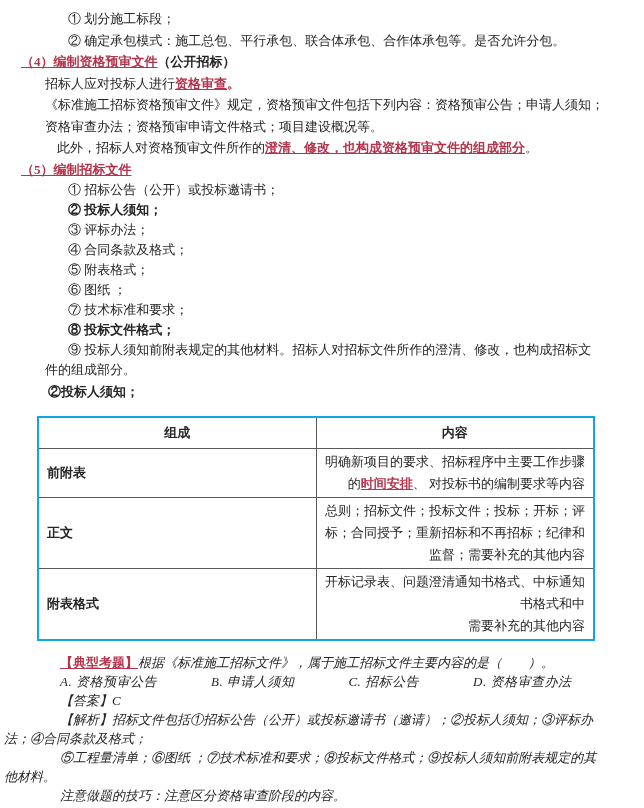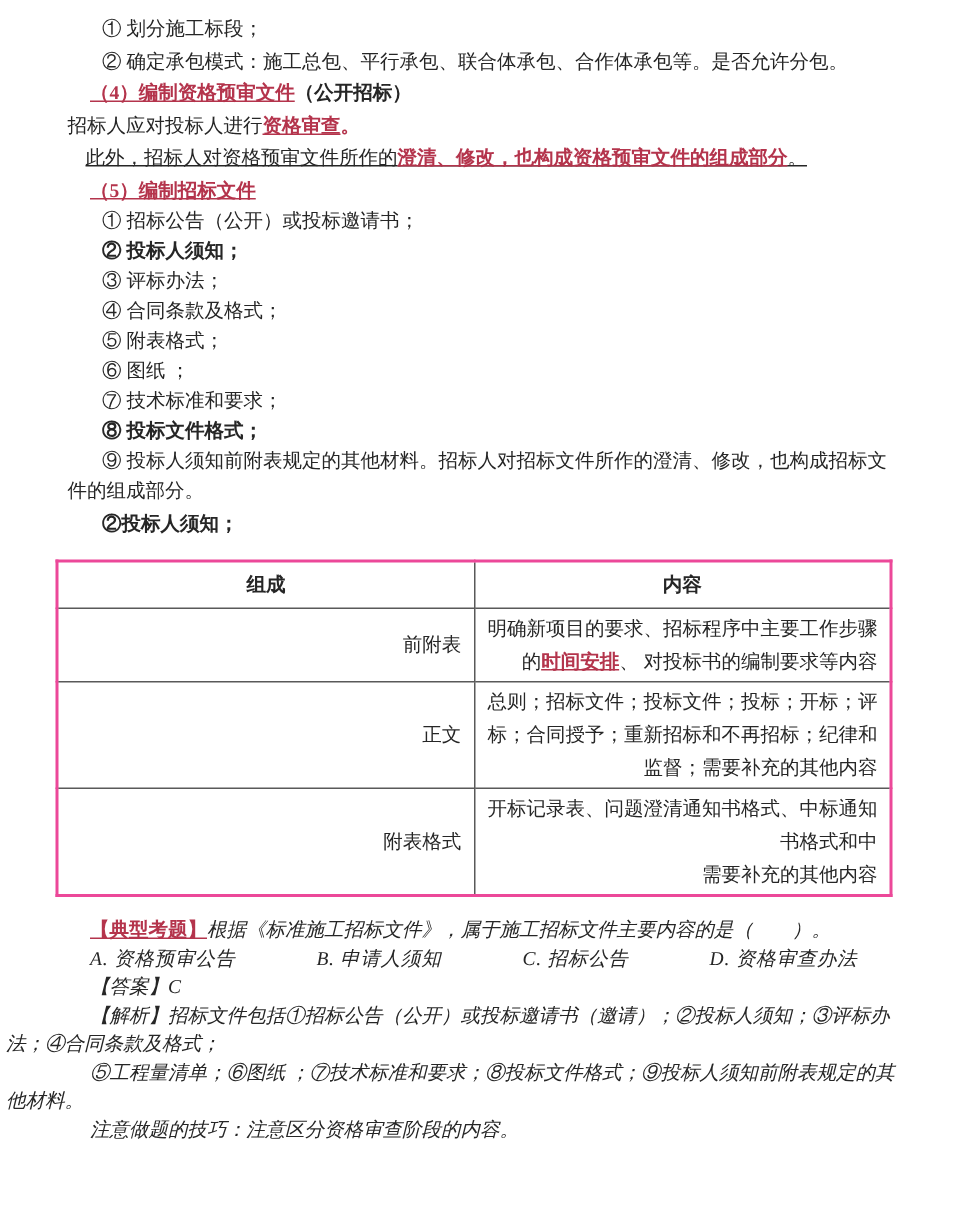--- a/index.html
+++ b/index.html
@@ -6,36 +6,36 @@
   body{
     width:644px;height:808px;background:#ffffff;overflow:hidden;
     font-family:"Liberation Serif","DejaVu Serif",serif;
     font-size:13px;color:#262626;
   }
   .page{padding-top:8px;position:relative;}
   
   .b{margin:0 40px 0 45px;line-height:21.5px;}
   .li{margin:0 40px 0 45px;line-height:21.5px;text-indent:23px;}
   .li2{margin:0 40px 0 45px;line-height:20px;text-indent:23px;}
-  .hred{margin:0 40px 0 60px;line-height:21.5px;}
-  .pindent{text-indent:12px;text-decoration:underline;}
-  .note{margin:2px 40px 0 68px;line-height:20px;font-weight:bold;}
+  .hred{margin:0 40px 0 21px;line-height:21.5px;}
+  .pindent{text-indent:12px;}
+  .note{margin:2px 40px 0 48px;line-height:20px;font-weight:bold;}
   .red{color:var(--accent);font-weight:bold;text-decoration:underline;}
   .redplain{color:var(--accent);font-weight:bold;}
   .bold{font-weight:bold;}
   
   .tbl-wrap{margin:14px 0 0 37px;width:558px;}
   table.doc{border-collapse:collapse;width:558px;table-layout:fixed;}
   table.doc th,table.doc td{
     border:1px solid #595959;padding:2px 8px;line-height:22px;
     font-size:13px;color:#262626;vertical-align:middle;
   }
-  table.doc{border:2px solid #ec4899;}
+  table.doc{border:2px solid #0ea5e9;}
   table.doc th{font-weight:bold;text-align:center;height:26px;}
-  td.lbl{width:159px;text-align:right;font-weight:normal;margin-left:20px;}
+  td.lbl{width:159px;text-align:left;font-weight:bold;margin-left:20px;}
   td.cnt{text-align:right;}
   
   .exam{margin:12px 38px 0 4px;font-style:italic;line-height:19px;font-size:13px;}
   .exam .ep{margin:0;text-indent:56px;}
   .opt{letter-spacing:0.5px;}
 </style>
 </head>
 <body>
 
 <div class="page">
@@ -44,20 +44,23 @@
   <div class="li"><span>② 确定承包模式：施工总包、平行承包、联合体承包、合作体承包等。是否允许分包。</span></div>
 
   <div class="hred">
     <span class="red">（4）编制资格预审文件</span><span class="bold">（公开招标）</span>
   </div>
 
   <div class="b">
     <span>招标人应对投标人进行</span><span class="red">资格审查</span><span class="redplain">。</span>
   </div>
 
+  <div class="b">
+    <span>《标准施工招标资格预审文件》规定，资格预审文件包括下列内容：资格预审公告；申请人须知；资格审查办法；资格预审申请文件格式；项目建设概况等。</span>
+  </div>
 
   <div class="b pindent">
     <span>此外，招标人对资格预审文件所作的</span><span class="red">澄清、修改，也构成资格预审文件的组成部分</span><span>。</span>
   </div>
 
   <div class="hred">
     <span class="red">（5）编制招标文件</span>
   </div>
 
   <div class="li2"><span>① 招标公告（公开）或投标邀请书；</span></div>

